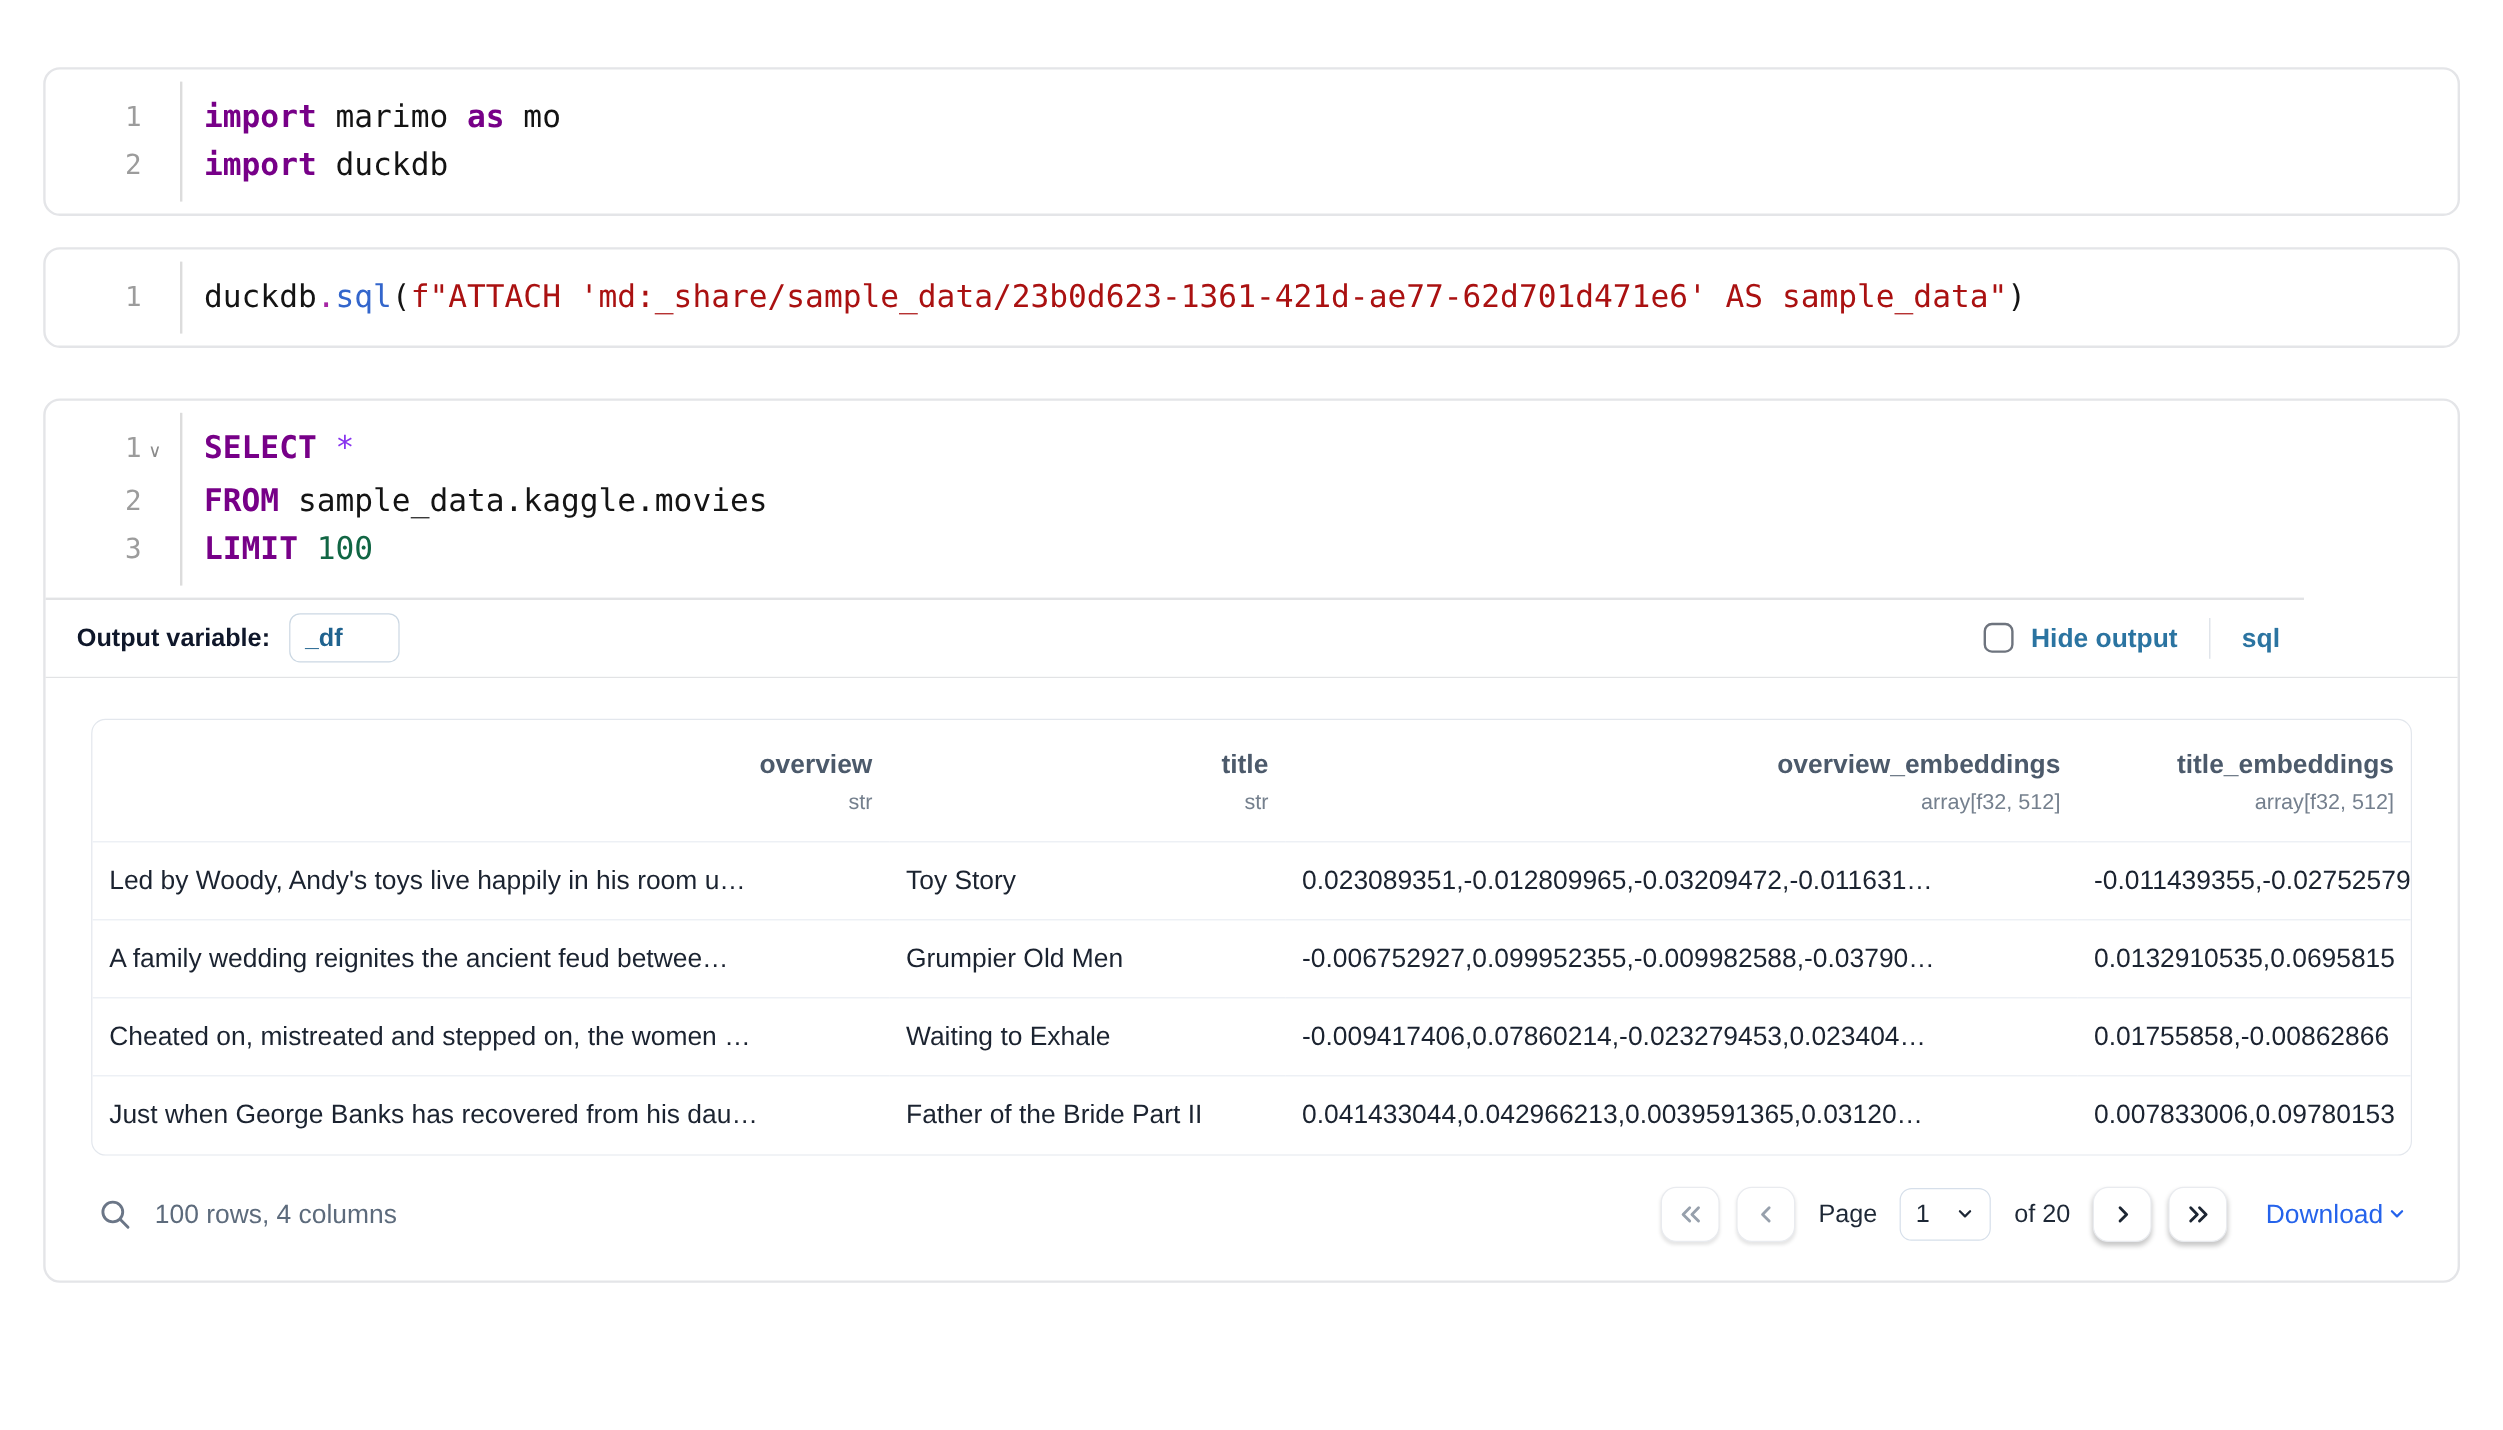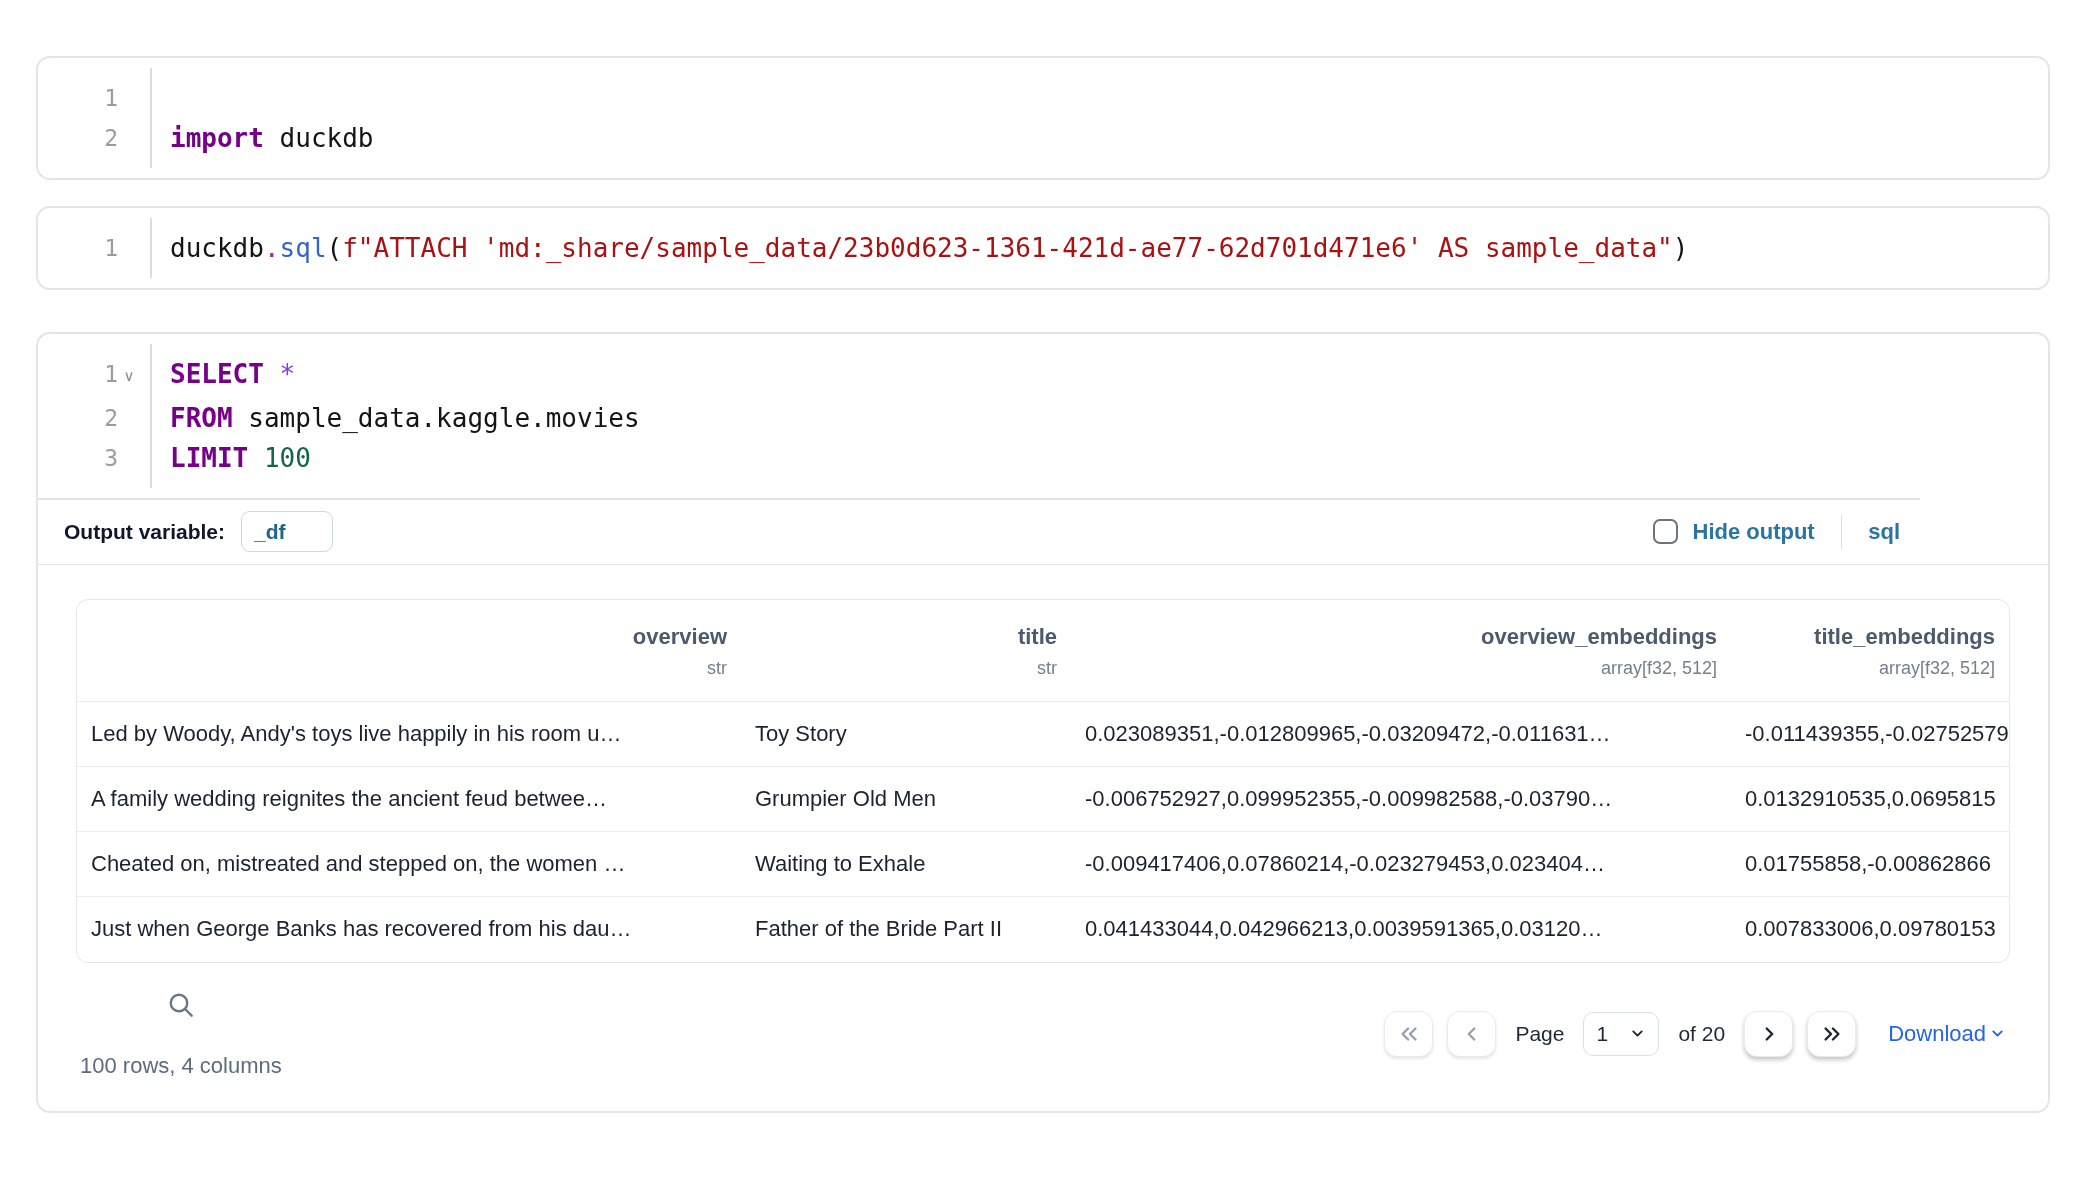--- a/index.html
+++ b/index.html
@@ -68,21 +68,21 @@
   .table-card { border:1.5px solid #e3e7ed; border-radius:12px; overflow:hidden; background:#fff; }
   table { width:100%; border-collapse:collapse; table-layout:fixed; }
   th { text-align:right; padding:24px 14px 22px 14px; vertical-align:top; }
   .col-name { font-size:22px; font-weight:bold; color:#4c5a6b; line-height:26px; }
   .col-type { font-size:18px; color:#75808e; margin-top:8px; font-weight:normal; }
   tbody tr { border-top:1.5px solid #e9edf3; }
   td { height:65px; padding:0 14px; font-size:22px; color:#1b2330; white-space:nowrap; overflow:hidden; }
 
   
   .table-footer { display:flex; align-items:center; margin-top:26px; padding:0 4px; }
-  .tf-left { display:flex; align-items:center; gap:32px; color:#5d6b7c; font-size:22px;flex-direction:column; }
+  .tf-left { display:flex; align-items:center; gap:17px; color:#5d6b7c; font-size:22px; }
   .tf-right { margin-left:auto; display:flex; align-items:center; gap:14px; }
   .pg-btn {
     width:49px; height:46px; border:1.5px solid #e9ebef; border-radius:13px;
     background:#fff; display:flex; align-items:center; justify-content:center; cursor:pointer;
   }
   .pg-btn.disabled { box-shadow:0 2px 3px rgba(0,0,0,.10); color:#97a0ac; }
   .pg-btn.enabled  { box-shadow:0 3px 4px rgba(0,0,0,.22); color:#1d2633; }
   .pg-text { font-size:21px; color:#1e2836; margin:0 5px; }
   .pg-select {
     display:flex; align-items:center; justify-content:space-between;
@@ -95,20 +95,21 @@
 </head>
 <body>
 
 <section class="cell" id="cell-imports">
   <div class="code-area">
       <div class="cl">
         <span class="lnw">
           <span class="ln">1</span>
           <span class="fold"></span>
         </span>
+        <span class="src"><span class="tk-kw">import</span><span class="tk-pl"> marimo </span><span class="tk-kw">as</span><span class="tk-pl"> mo</span></span>
       </div>
       <div class="cl">
         <span class="lnw">
           <span class="ln">2</span>
           <span class="fold"></span>
         </span>
         <span class="src"><span class="tk-kw">import</span><span class="tk-pl"> duckdb</span></span>
       </div>
     </div>
 </section>

